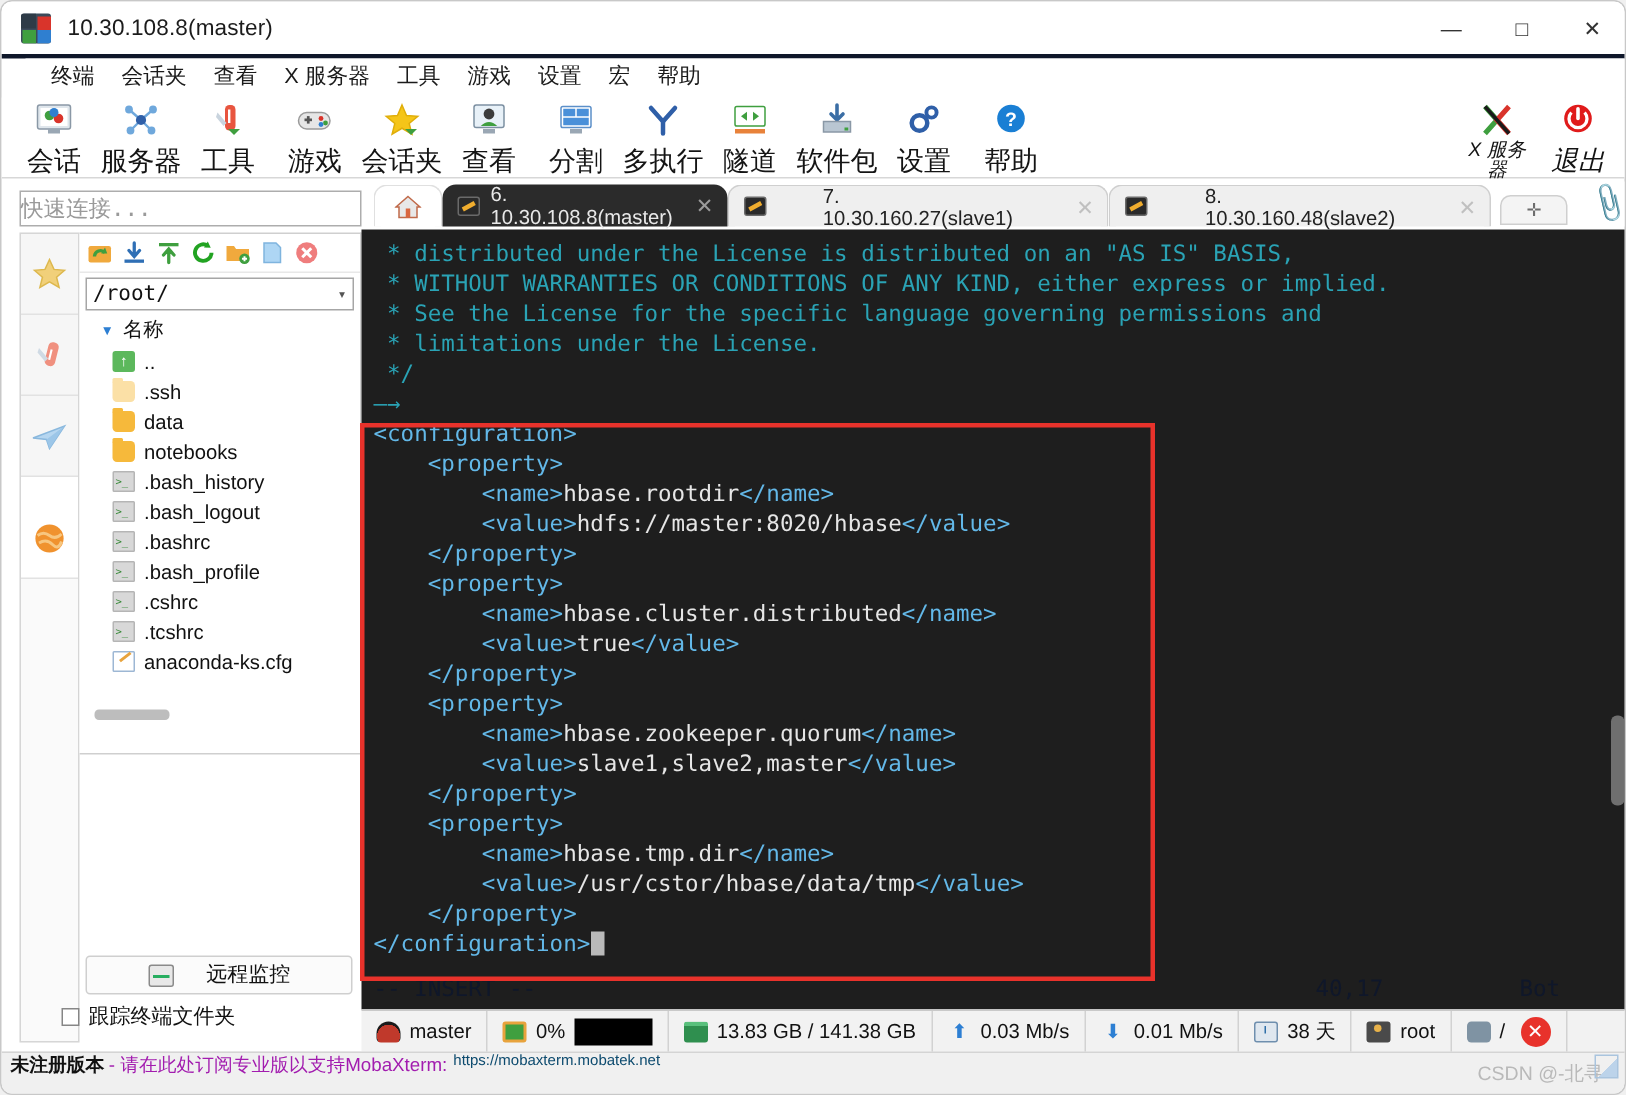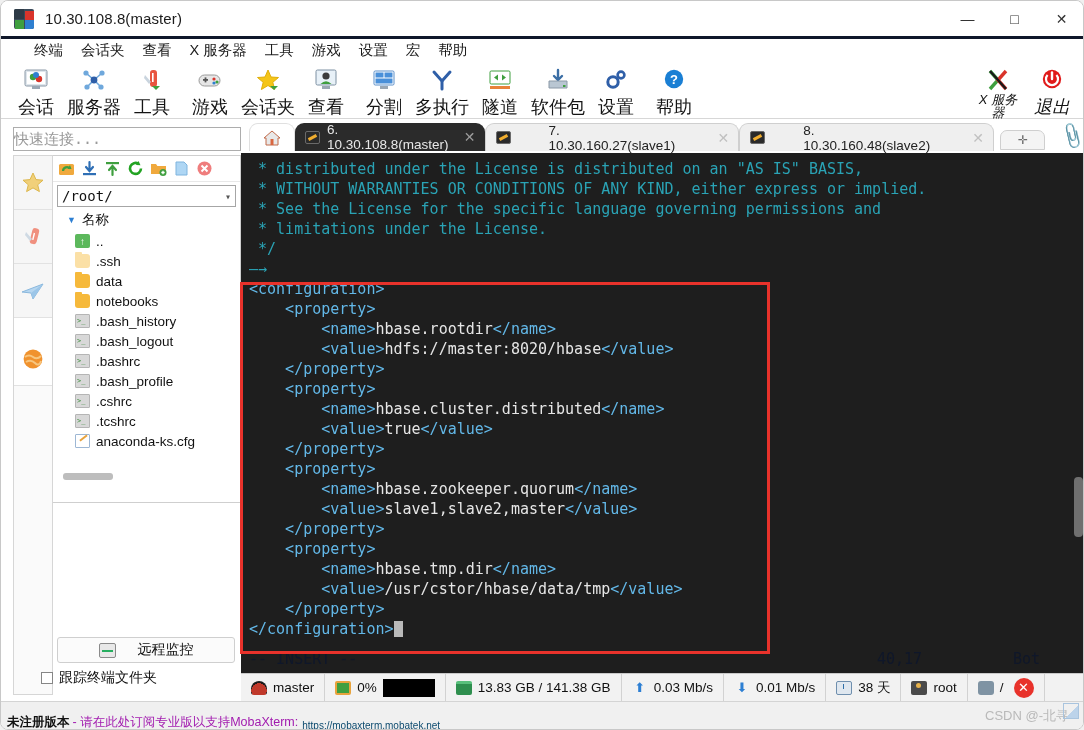--- a/index.html
+++ b/index.html
@@ -306,21 +306,21 @@
     display:flex; align-items:center; justify-content:center;
     font-size: 13px; margin-left: 4px;
   }
 
   
   .bottombar {
     position: absolute; left: 0; top: 700px;
     width: 1084px; height: 30px;
     background: #f0f0f0;
     border-top: 1px solid #d4d4d4;
-    display:flex; align-items:flex-end;
+    display:flex; align-items:flex-start;
     padding-left: 6px;
   }
   .bb-strong { font-size: 12.5px; color:#111; font-weight: bold; }
   .bb-text { font-size: 12.5px; color:#a21caf; margin-left: 3px;}
   .bb-link { font-size: 10px; color:#0c4a6e; margin-left: 4px;}
   .watermark {
     position:absolute; right: 14px; top: 706px;
     font-size: 13px; color: #b9b9b9;
   }
   .resize-grip {

